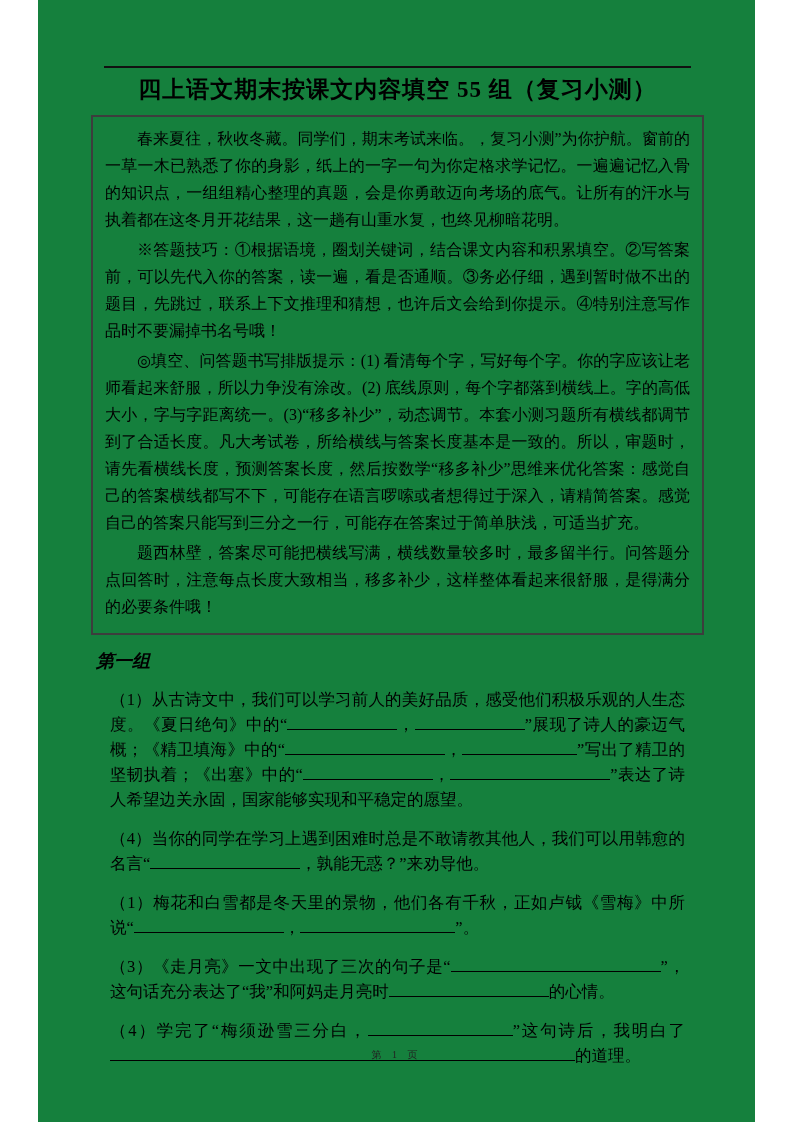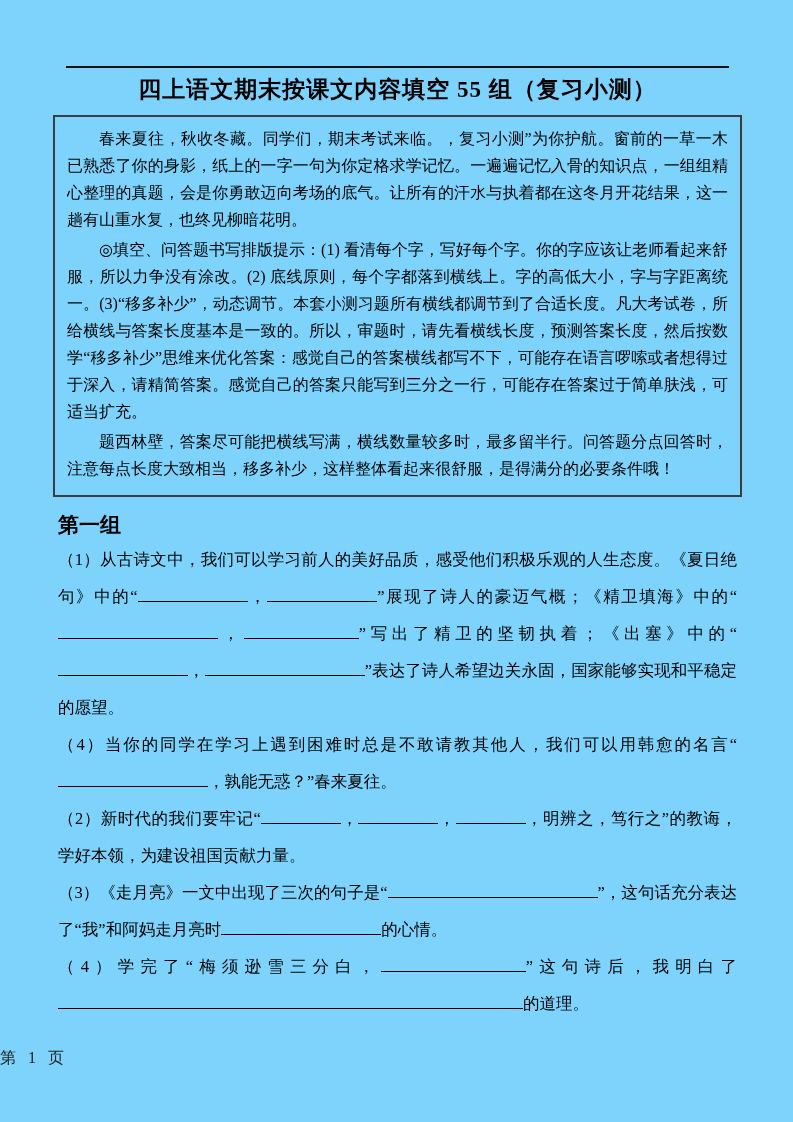--- a/index.html
+++ b/index.html
@@ -1,20 +1,20 @@
 <!DOCTYPE html>
 <html><head>
 <meta charset="utf-8">
 <style>
   html,body { margin:0; padding:0; background:#ffffff; }
   .page {
     position:relative;
-    width:793px; height:1122px;
+    width:717px; height:1122px;
     margin:0 auto;
-    background:#7dd3fc;
+    background:#15803d;
     color:#000;
     font-family:"Liberation Serif","DejaVu Serif",serif;
     box-sizing:border-box;
     padding:66px 56px 0 58px;
     overflow:hidden;
   }
   .title-rule {
     border-top:2px solid #111;
     margin:0 8px 5px 8px;
     height:0;
@@ -35,64 +35,67 @@
   .intro-p {
     margin:3px 0;
     text-indent:2em;
     text-align:justify;
     font-size:16px;
     line-height:27px;
   }
   .intro-p.kai { font-family:"Liberation Serif","DejaVu Serif",serif; }
   .intro-p b { font-weight:normal; }
   .section h2 {
-    font-size:21px;
+    font-size:18px;
     font-weight:bold;
     margin:9px 0 2px 0;
+    font-style:italic;
   }
   .question {
-    margin:0;
+    margin:14px;
     font-size:16.5px;
-    line-height:37px;
+    line-height:25px;
     text-align:justify;
   }
   .blank {
     display:inline-block;
     border-bottom:1.4px solid #000;
     height:1em;
   }
   .footer {
     position:absolute;
     left:0; right:0;
     top:1048px;
-    font-size:16px;
+    text-align:center;
+    font-size:10px;
     color:#222;
     letter-spacing:4px;
   }
 </style>
 </head>
 <body>
 
 <div class="page">
   <div class="title-rule"></div>
   <h1 class="doc-title">四上语文期末按课文内容填空 55 组（复习小测）</h1>
 
   <div class="intro-box" id="intro-box">
       <p class="intro-p kai"><span>春来夏往，秋收冬藏。同学们，期末考试来临。，复习小测”为你护航。窗前的一草一木已熟悉了你的身影，纸上的一字一句为你定格求学记忆。一遍遍记忆入骨的知识点，一组组精心整理的真题，会是你勇敢迈向考场的底气。让所有的汗水与执着都在这冬月开花结果，这一趟有山重水复，也终见柳暗花明。</span></p>
+      <p class="intro-p kai"><span>※答题技巧：①根据语境，圈划关键词，结合课文内容和积累填空。②写答案前，可以先代入你的答案，读一遍，看是否通顺。③务必仔细，遇到暂时做不出的题目，先跳过，联系上下文推理和猜想，也许后文会给到你提示。④特别注意写作品时不要漏掉书名号哦！</span></p>
       <p class="intro-p kai"><span>◎填空、问答题书写排版提示：(1) </span><b>看清每个字，写好每个字。</b><span>你的字应该让老师看起来舒服，所以力争没有涂改。(2) </span><b>底线原则，每个字都落到横线上。</b><span>字的高低大小，字与字距离统一。(3)</span><b>“移多补少”，动态调节。</b><span>本套小测习题所有横线都调节到了合适长度。凡大考试卷，所给横线与答案长度基本是一致的。所以，审题时，请先看横线长度，预测答案长度，然后按数学“移多补少”思维来优化答案：感觉自己的答案横线都写不下，可能存在语言啰嗦或者想得过于深入，请精简答案。感觉自己的答案只能写到三分之一行，可能存在答案过于简单肤浅，可适当扩充。</span></p>
       <p class="intro-p kai"><b>题西林壁，</b><span>答案尽可能把横线写满，横线数量较多时，最多留半行。问答题分点回答时，注意每点长度大致相当，移多补少，这样整体看起来很舒服，是得满分的必要条件哦！</span></p>
     </div>
 
   <div id="sections">
       <div class="section">
         <h2>第一组</h2>
         <p class="question"><span>（1）从古诗文中，我们可以学习前人的美好品质，感受他们积极乐观的人生态度。《夏日绝句》中的“</span><span class="blank" style="width: 110px;"></span><span>，</span><span class="blank" style="width: 110px;"></span><span>”展现了诗人的豪迈气概；《精卫填海》中的“</span><span class="blank" style="width: 160px;"></span><span>，</span><span class="blank" style="width: 115px;"></span><span>”写出了精卫的坚韧执着；《出塞》中的“</span><span class="blank" style="width: 130px;"></span><span>，</span><span class="blank" style="width: 160px;"></span><span>”表达了诗人希望边关永固，国家能够实现和平稳定的愿望。</span></p>
-        <p class="question"><span>（4）当你的同学在学习上遇到困难时总是不敢请教其他人，我们可以用韩愈的名言“</span><span class="blank" style="width: 150px;"></span><span>，孰能无惑？”春来夏往。</span></p>
+        <p class="question"><span>（4）当你的同学在学习上遇到困难时总是不敢请教其他人，我们可以用韩愈的名言“</span><span class="blank" style="width: 150px;"></span><span>，孰能无惑？”来劝导他。</span></p>
       </div>
       <div class="section">
-        <p class="question"><span>（2）新时代的我们要牢记“</span><span class="blank" style="width: 80px;"></span><span>，</span><span class="blank" style="width: 80px;"></span><span>，</span><span class="blank" style="width: 70px;"></span><span>，明辨之，笃行之”的教诲，学好本领，为建设祖国贡献力量。</span></p>
+        <p class="question"><span>（1）梅花和白雪都是冬天里的景物，他们各有千秋，正如卢钺《雪梅》中所说“</span><span class="blank" style="width: 150px;"></span><span>，</span><span class="blank" style="width: 155px;"></span><span>”。</span></p>
         <p class="question"><span>（3）《走月亮》一文中出现了三次的句子是“</span><span class="blank" style="width: 210px;"></span><span>”，这句话充分表达了“我”和阿妈走月亮时</span><span class="blank" style="width: 160px;"></span><span>的心情。</span></p>
         <p class="question"><span>（4）学完了“梅须逊雪三分白，</span><span class="blank" style="width: 145px;"></span><span>”这句诗后，我明白了</span><span class="blank" style="width: 465px;"></span><span>的道理。</span></p>
       </div>
     </div>
 
   <div class="footer">第 1 页</div>
 </div>
 
 </body></html>

